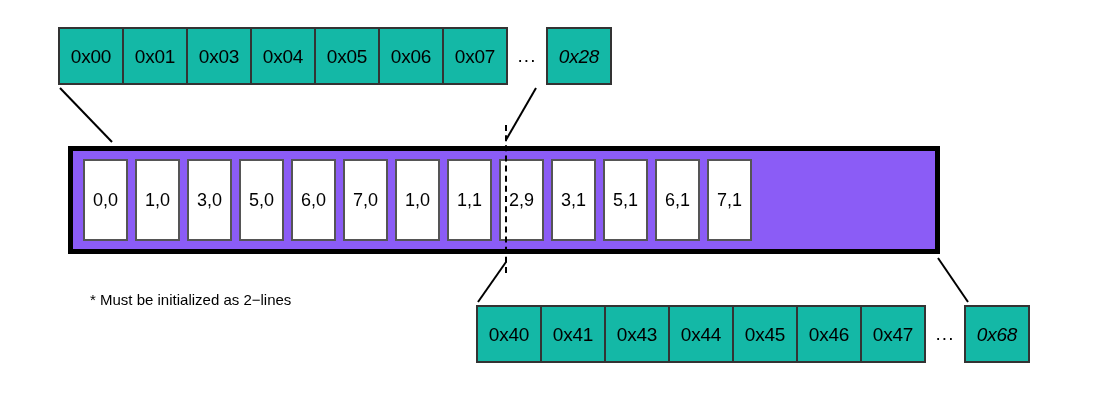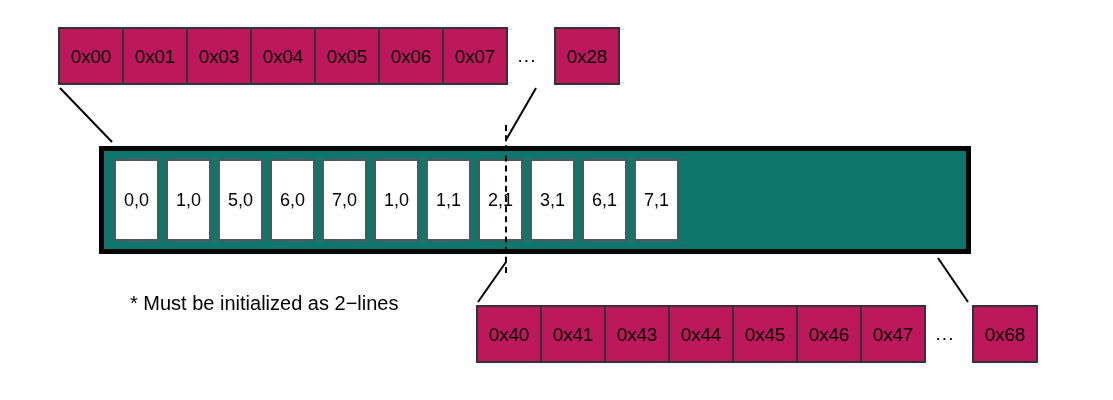--- a/index.html
+++ b/index.html
@@ -31,21 +31,21 @@
   .addr-row {
     position: absolute;
     display: flex;
     align-items: stretch;
   }
   .addr-cell {
     box-sizing: border-box;
     width: 66px;
     height: 58px;
     border: 2px solid #333333;
-    background: #be185d;
+    background: #14b8a6;
     display: flex;
     align-items: center;
     justify-content: center;
     font-size: 19px;
     line-height: 1;
     letter-spacing: -0.2px;
     color: #000000;
   }
   .addr-cell + .addr-cell {
     margin-left: -2px;
@@ -54,37 +54,37 @@
     width: 38px;
     height: 58px;
     display: flex;
     align-items: center;
     justify-content: center;
     font-size: 19px;
     color: #000000;
     letter-spacing: 1px;
   }
   .addr-cell.detached {
-    margin-left: 8px;
+    margin-left: 0;
+    font-style: italic;
   }
 
   #top-row  { left: 58px;  top: 27px; }
   #bottom-row { left: 476px; top: 305px; border-radius: 27px; }
 
   
   #memory-block {
     position: absolute;
     left: 68px;
     top: 146px;
     width: 872px;
     height: 108px;
     box-sizing: border-box;
     border: 5px solid #000000;
-    background: #0f766e;
-    margin-left: 31px;
+    background: #8b5cf6;
   }
   #memory-cells {
     position: absolute;
     left: 10px;
     top: 8px;
     display: flex;
     gap: 7px;
   }
   .mem-cell {
     box-sizing: border-box;
@@ -108,25 +108,24 @@
     width: 0;
     height: 148px;
     border-left: 2px dashed #000000;
   }
 
   
   #note {
     position: absolute;
     left: 90px;
     top: 291px;
-    font-size: 20px;
+    font-size: 15px;
     line-height: 1.2;
     color: #000000;
     white-space: nowrap;
-    margin-left: 40px;
   }
 </style>
 </head>
 <body>
 
 <div id="diagram">
 
   <svg class="connectors" viewBox="0 0 1113 400">
     <line x1="60" y1="88" x2="112" y2="142" stroke="#000000" stroke-width="2"></line>
     <line x1="506" y1="140" x2="536" y2="88" stroke="#000000" stroke-width="2"></line>
@@ -143,27 +142,29 @@
     <div class="addr-cell">0x06</div>
     <div class="addr-cell">0x07</div>
     <div class="addr-ellipsis">...</div>
     <div class="addr-cell detached">0x28</div>
   </div>
 
   <div id="memory-block">
     <div id="memory-cells">
       <div class="mem-cell">0,0</div>
       <div class="mem-cell">1,0</div>
+      <div class="mem-cell">3,0</div>
       <div class="mem-cell">5,0</div>
       <div class="mem-cell">6,0</div>
       <div class="mem-cell">7,0</div>
       <div class="mem-cell">1,0</div>
       <div class="mem-cell">1,1</div>
-      <div class="mem-cell">2,1</div>
+      <div class="mem-cell">2,9</div>
       <div class="mem-cell">3,1</div>
+      <div class="mem-cell">5,1</div>
       <div class="mem-cell">6,1</div>
       <div class="mem-cell">7,1</div>
     </div>
   </div>
 
   <div id="split-marker"></div>
 
   <div id="note">* Must be initialized as 2−lines</div>
 
   <div class="addr-row" id="bottom-row">

